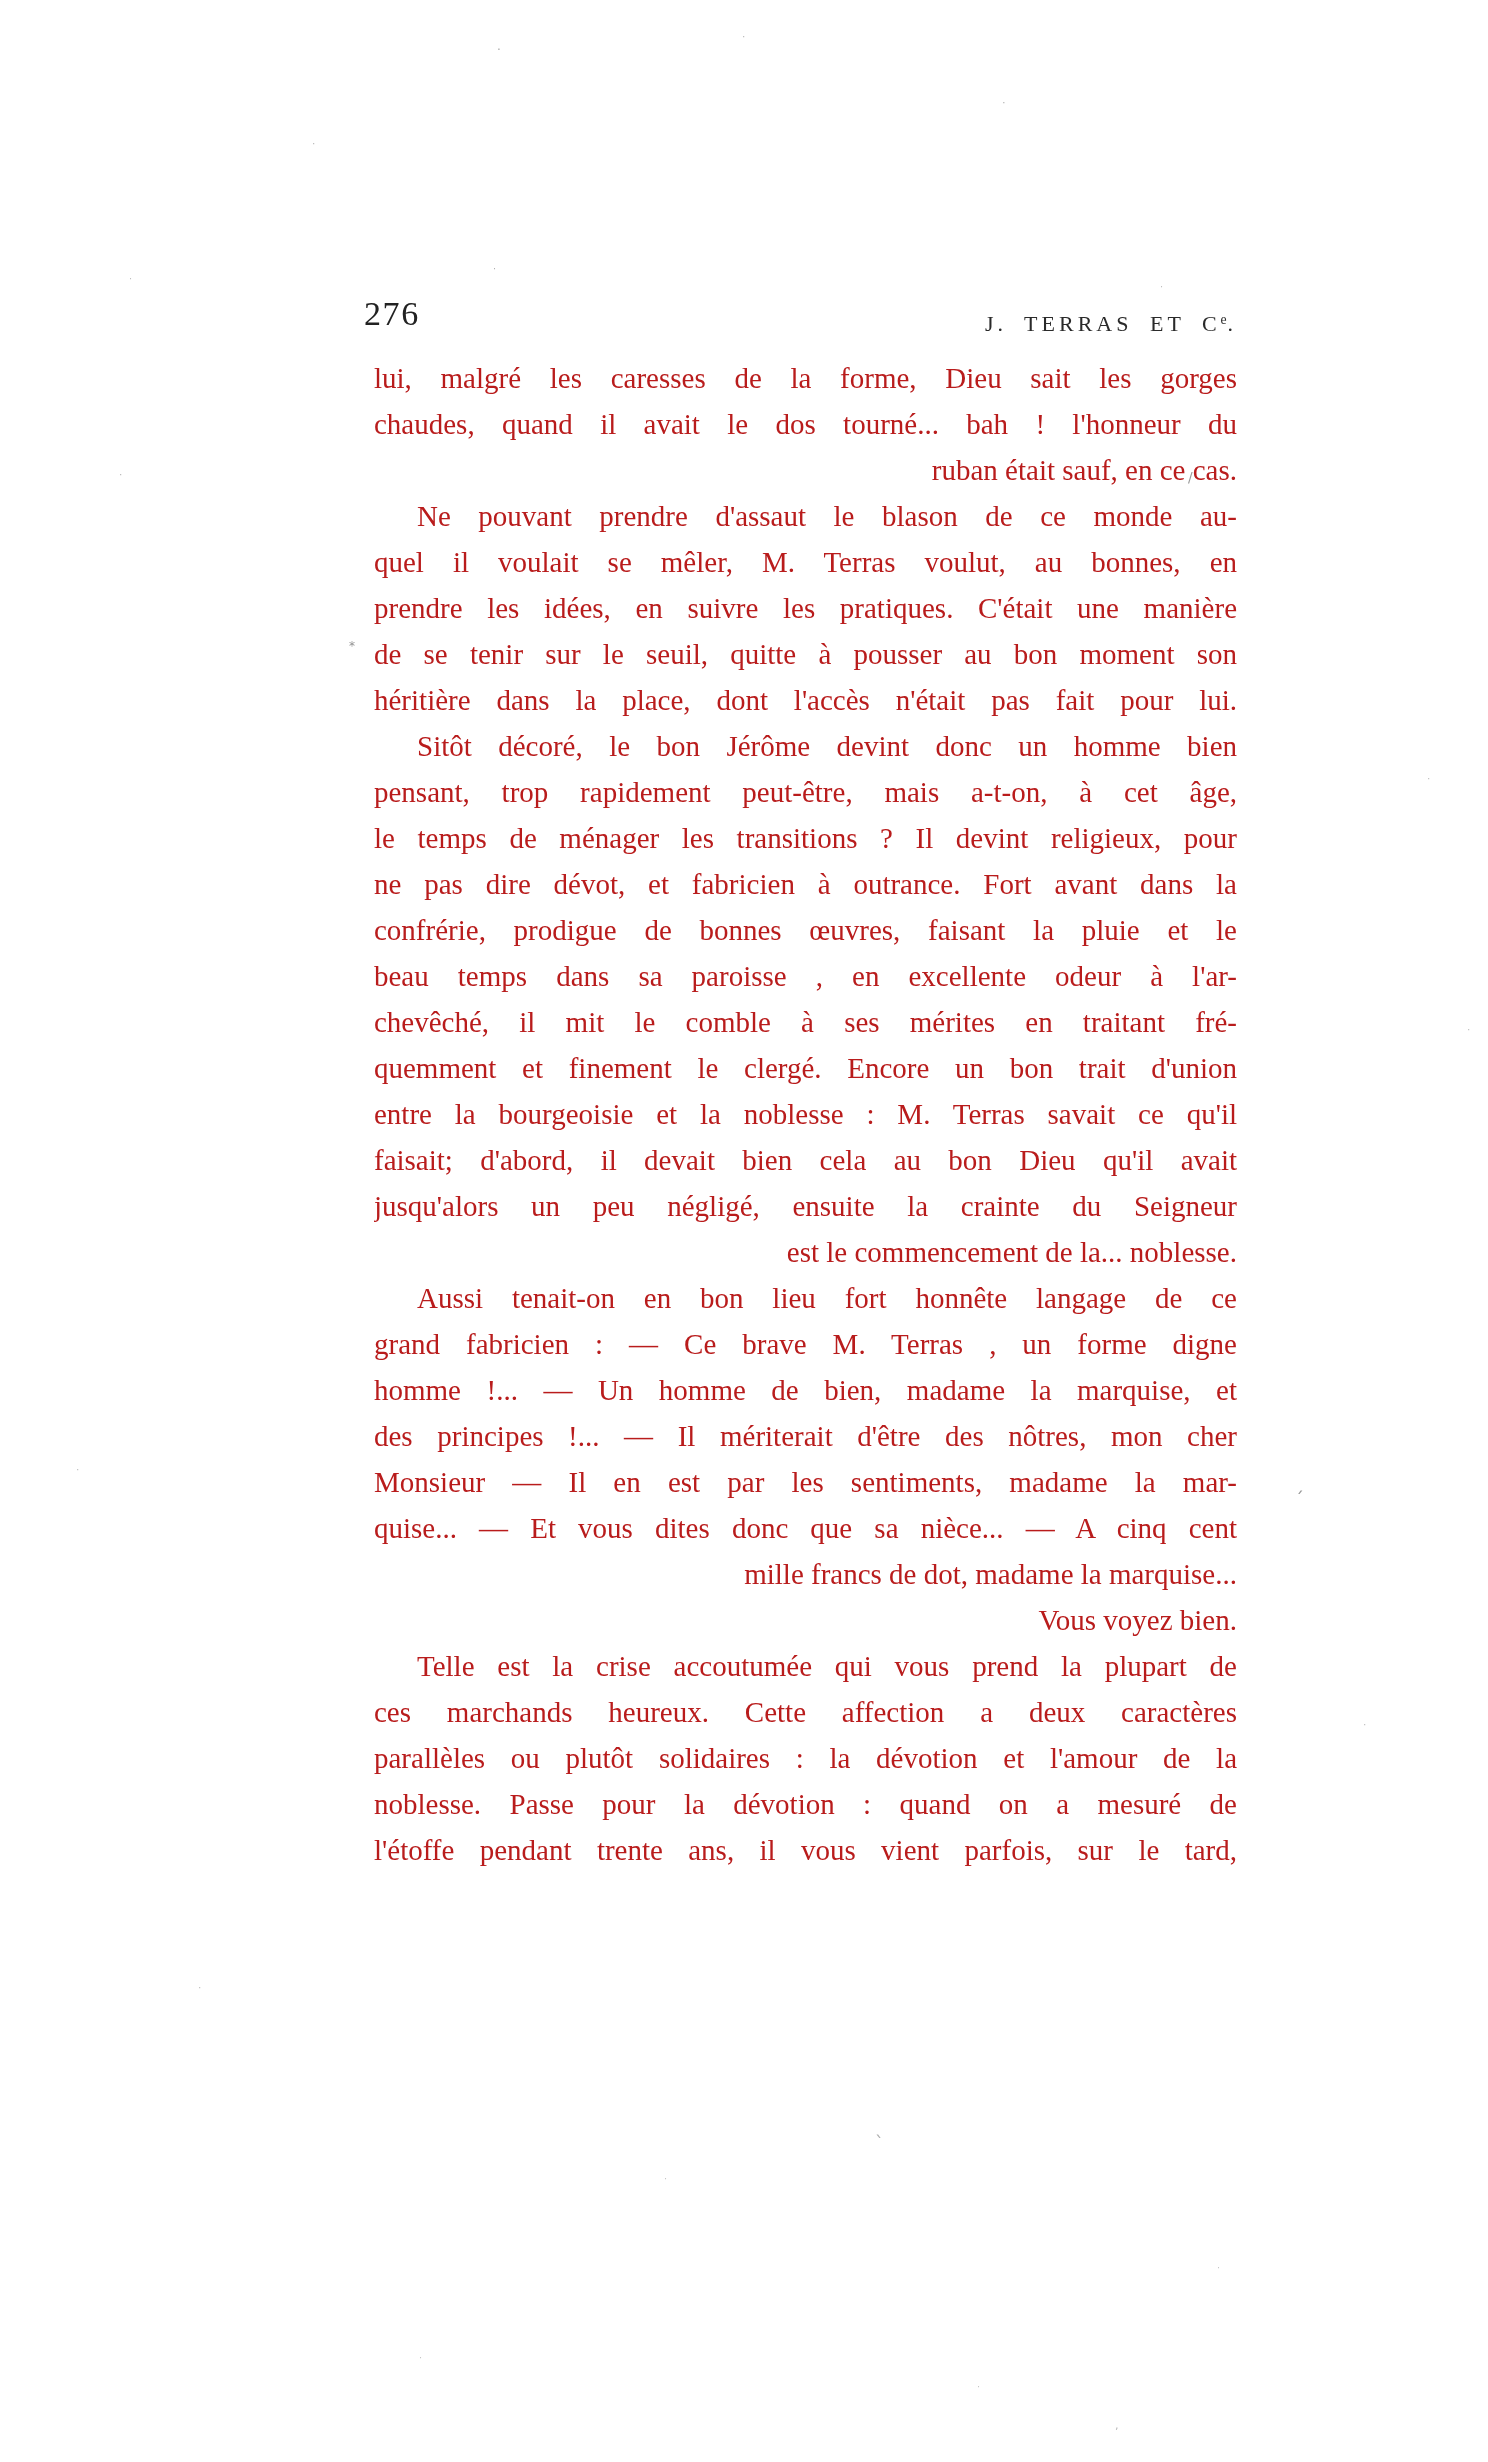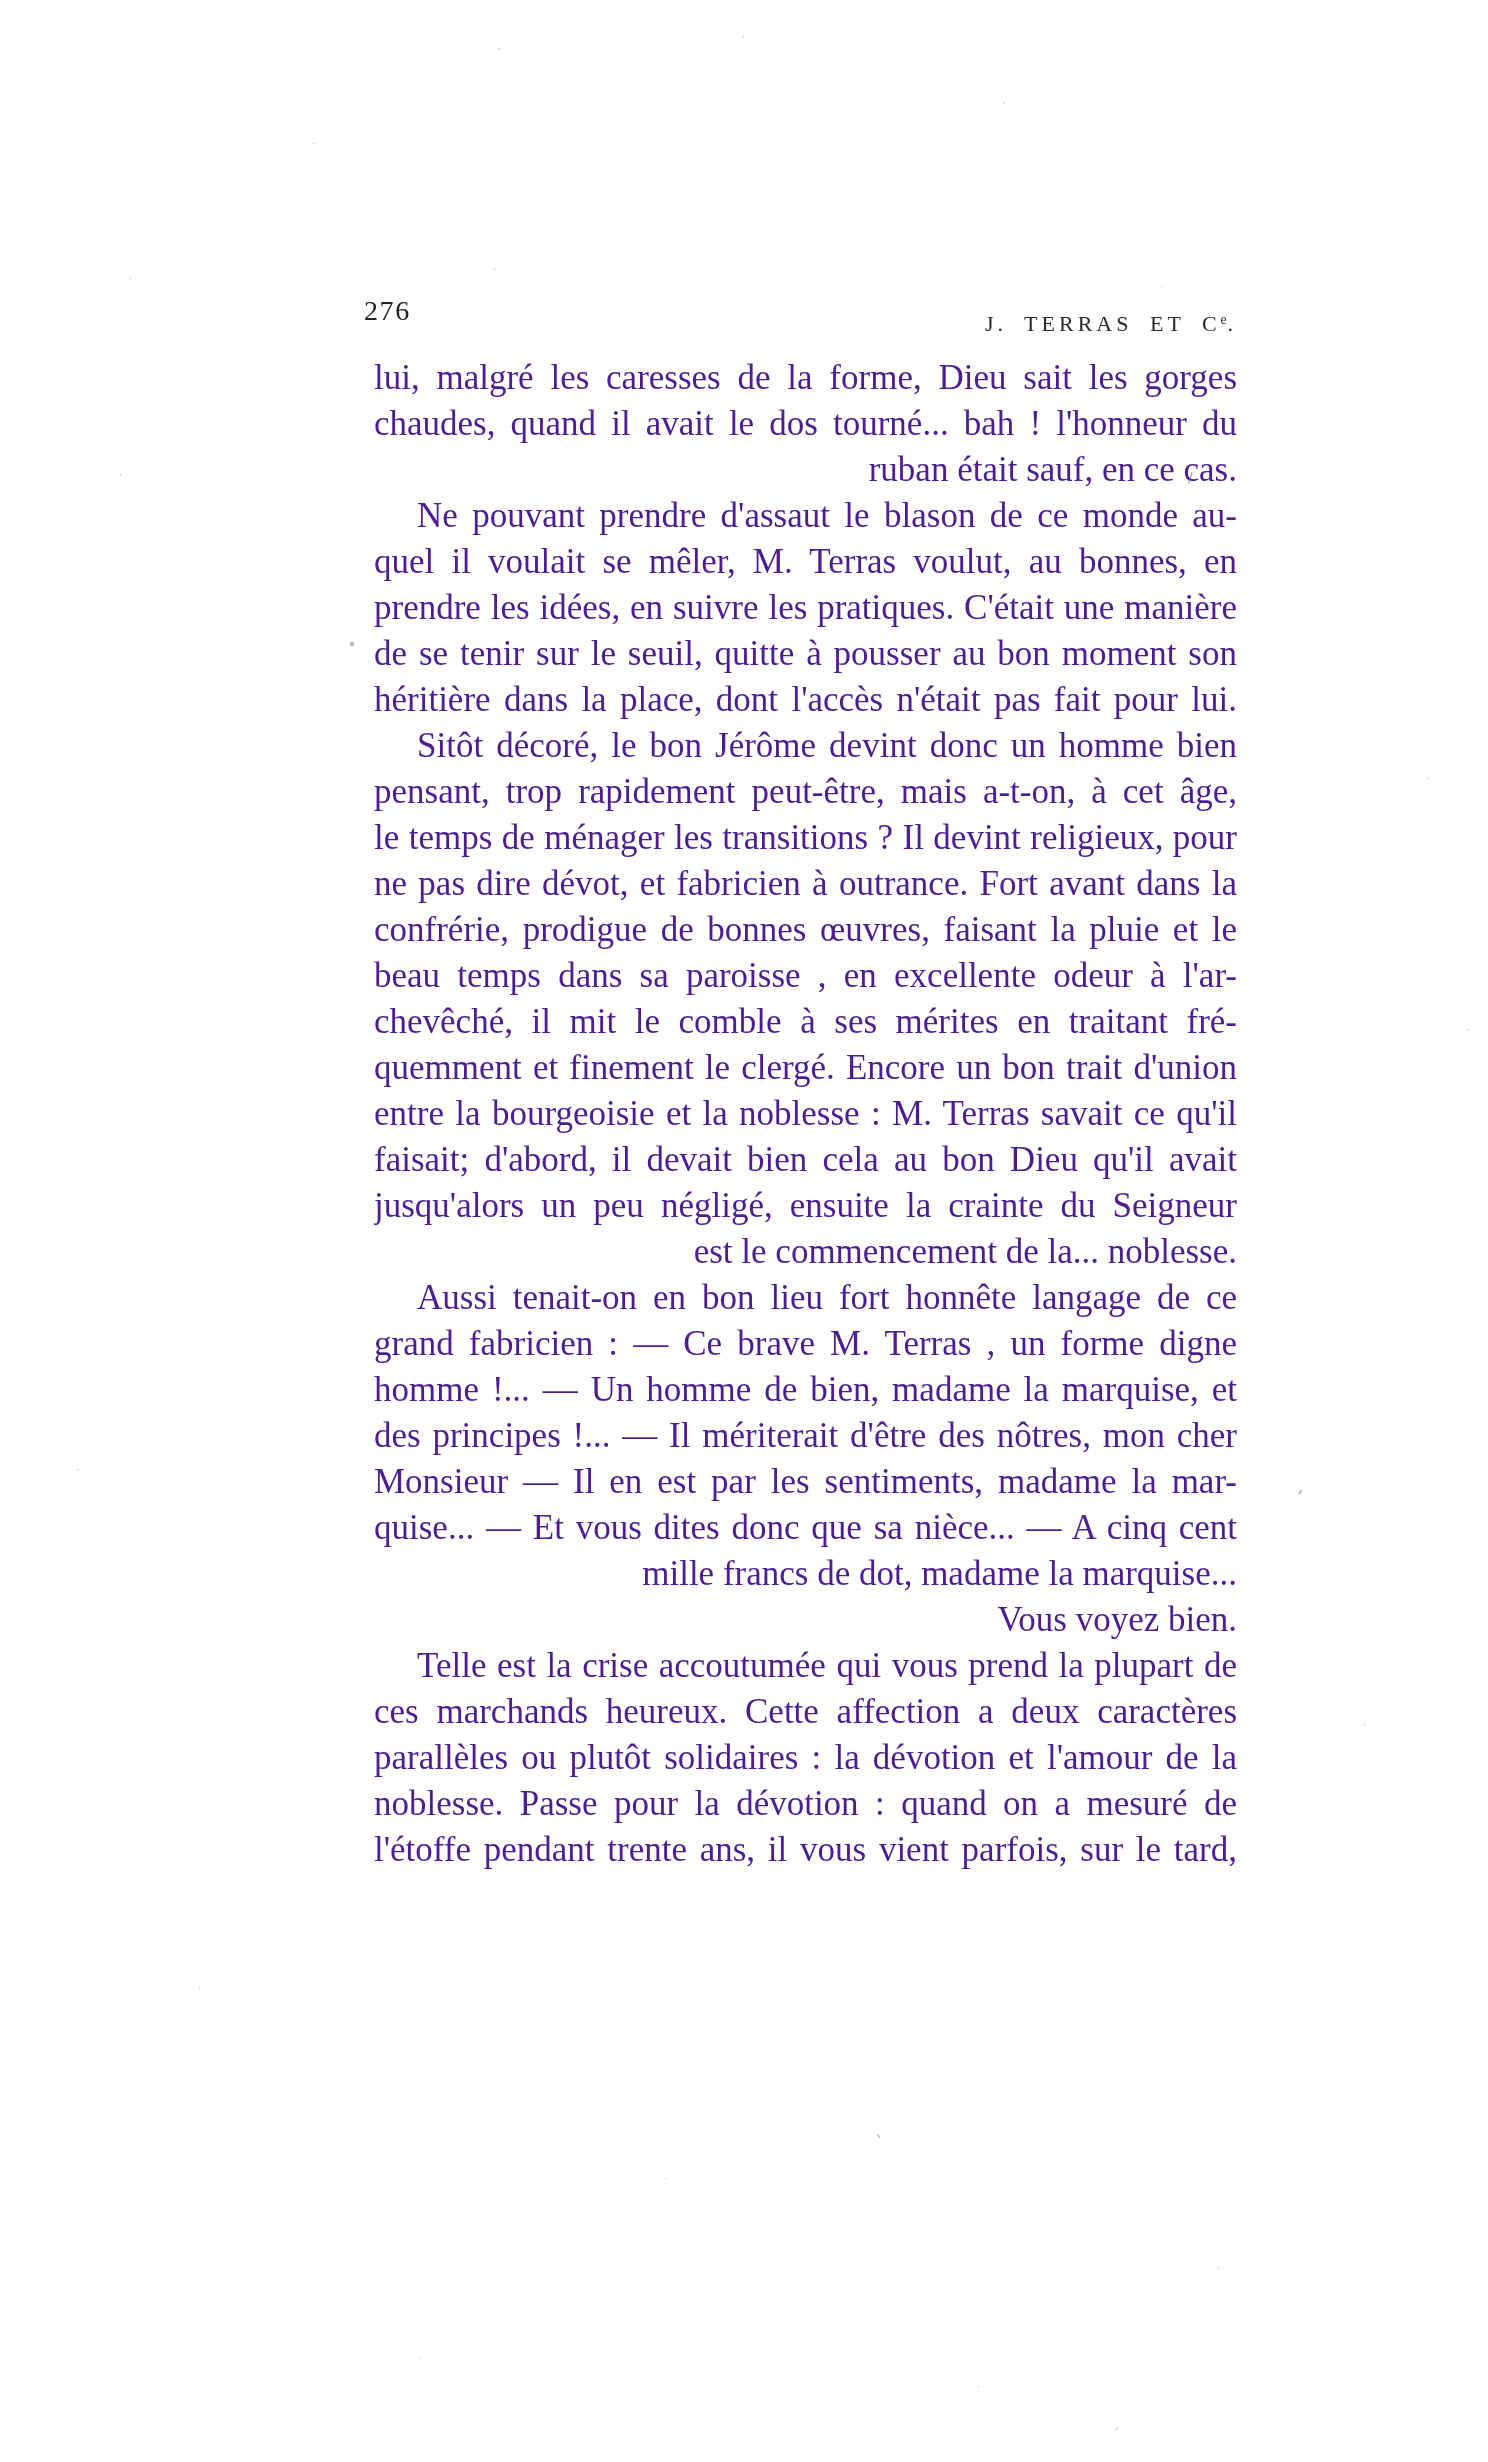--- a/index.html
+++ b/index.html
@@ -15,21 +15,21 @@
   .scan-page {
     position: absolute;
     inset: 0;
     background: #ffffff;
   }
   
   .page-number {
     position: absolute;
     left: 364px;
     top: 295px;
-    font-size: 28px;
+    font-size: 34px;
     letter-spacing: 1.6px;
     color: #222;
   }
   .running-title {
     position: absolute;
     left: 374px;
     top: 311px;
     width: 863px;
     text-align: right;
     font-size: 22px;
@@ -42,23 +42,23 @@
     font-size: 13.7px;
     letter-spacing: 0.8px;
     vertical-align: 7.2px;
   }
   
   .body-text {
     position: absolute;
     left: 374px;
     top: 355px;
     width: 863px;
-    font-size: 35px;
+    font-size: 29px;
     line-height: 46px;
-    color: #4c1d95;
+    color: #b91c1c;
   }
   .bline {
     height: 46px;
     overflow: hidden;
     text-align: justify;
   }
   .bline.j::after {
     content: "";
     display: inline-block;
     width: 100%;

